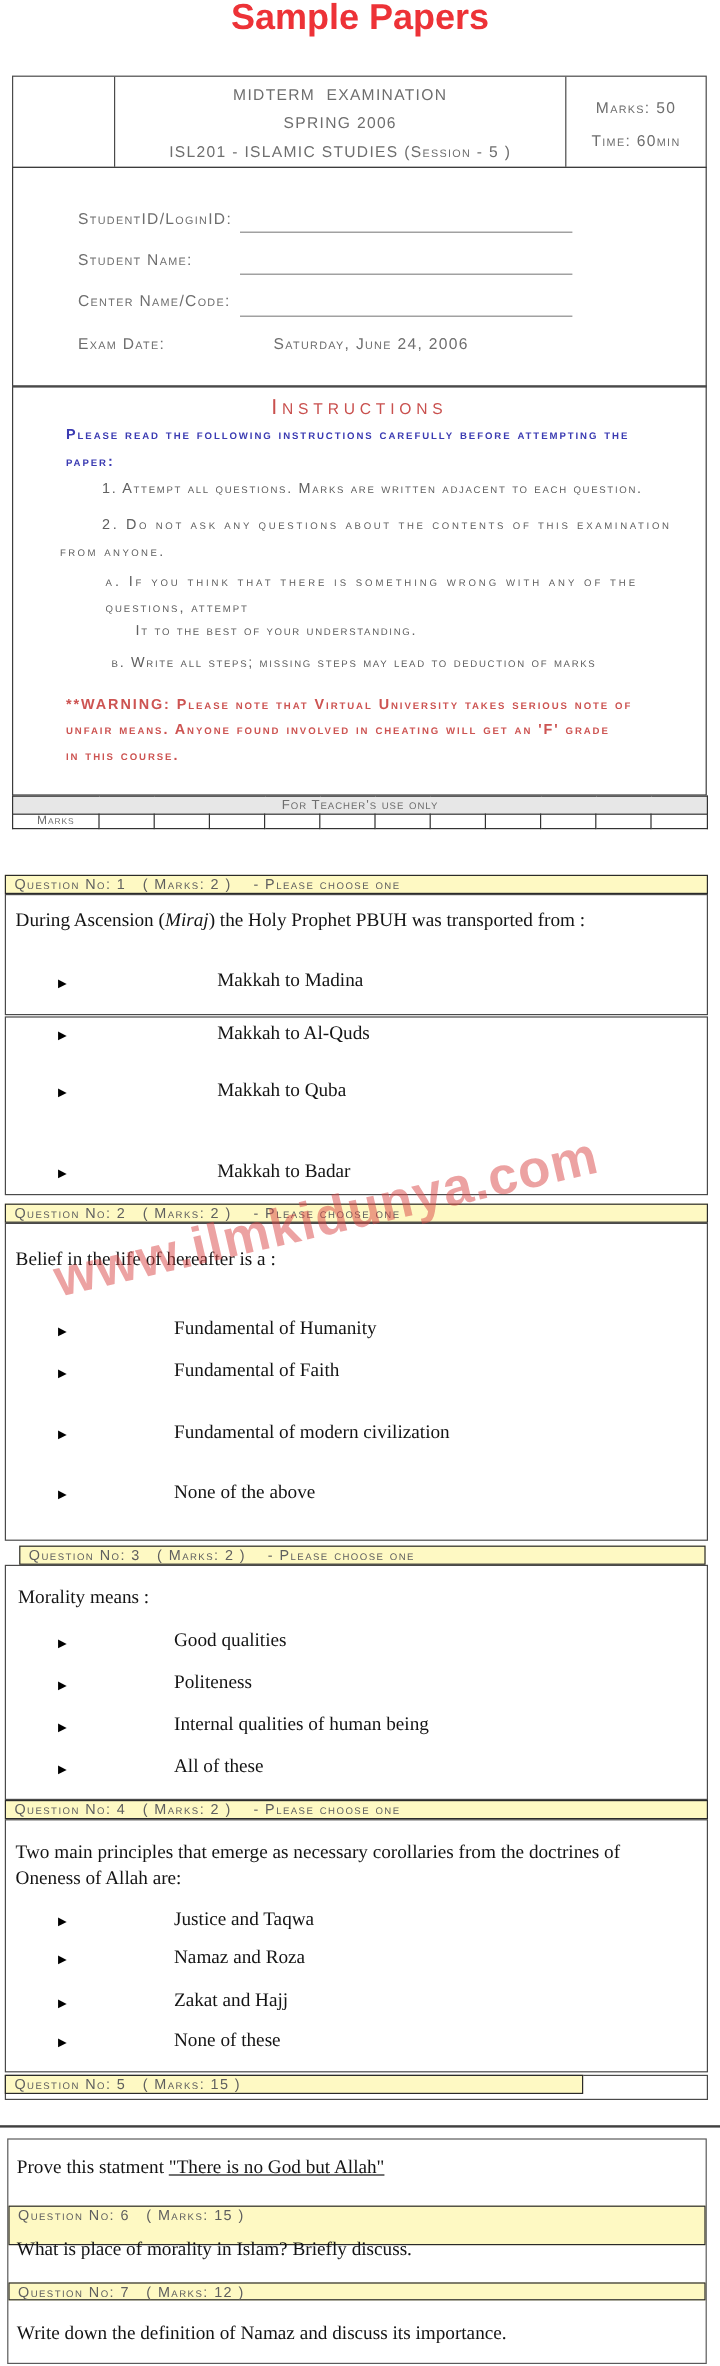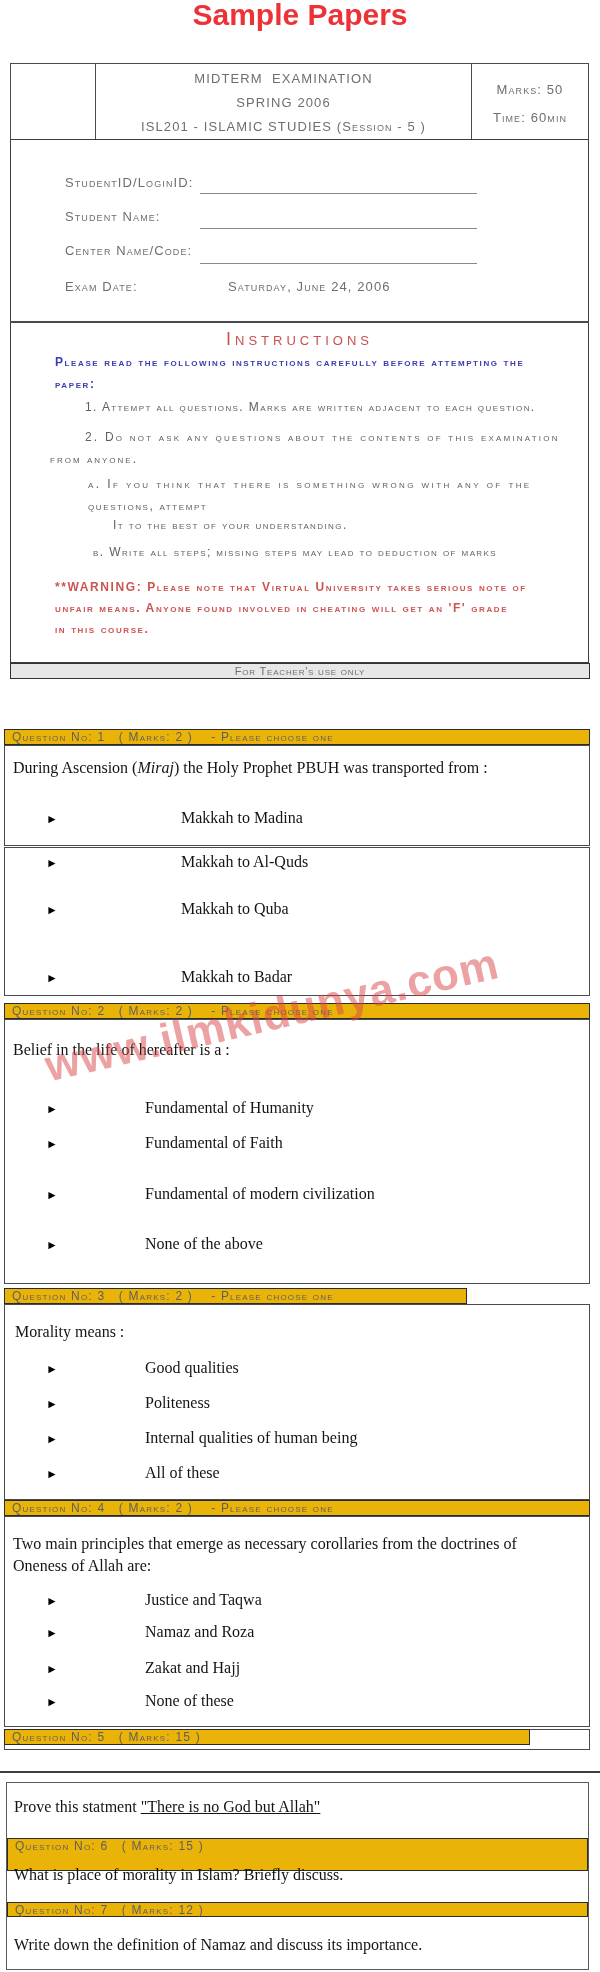--- a/index.html
+++ b/index.html
@@ -1,21 +1,21 @@
 <!DOCTYPE html>
 <html><head>
 <meta charset="utf-8">
 <style>
   html,body { margin:0; padding:0; background:#ffffff; }
   body { width:600px; height:1972px; position:relative; font-family:"Liberation Serif",serif; overflow:hidden; }
   .abs { position:absolute; }
   .cad { font-family:"Liberation Sans",sans-serif; font-variant:small-caps; letter-spacing:1.1px; color:#6e6e6e; }
   .serif { font-family:"Liberation Serif",serif; color:#141414; font-size:16px; white-space:nowrap; }
   .box { position:absolute; border:1px solid #4a4a4a; box-sizing:border-box; background:transparent; }
-  .qbar { position:absolute; box-sizing:border-box; background:#eab308; border:1px solid #2b2b2b;
+  .qbar { position:absolute; box-sizing:border-box; background:#fef9c3; border:1px solid #2b2b2b;
           font-family:"Liberation Sans",sans-serif; font-variant:small-caps; letter-spacing:1.2px;
           color:#5f5f5f; font-size:12px; line-height:13px; padding:1px 0 0 7px; white-space:nowrap; }
   .fieldline { position:absolute; border-bottom:1px solid #8a8a8a; height:0; }
   .arrow { position:absolute; color:#000; font-size:12px; line-height:12px; }
   .opt { position:absolute; font-family:"Liberation Serif",serif; font-size:16px; color:#141414; white-space:nowrap; }
   .tuse { position:absolute; border-collapse:collapse; table-layout:fixed; }
   .tuse td { border:1px solid #333; font-family:"Liberation Sans",sans-serif; font-variant:small-caps;
              letter-spacing:0.8px; color:#6e6e6e; font-size:11px; text-align:center; padding:0; overflow:hidden; }
   .blue { font-family:"Liberation Sans",sans-serif; font-variant:small-caps; font-weight:bold;
           letter-spacing:1.6px; color:#3b3bb2; font-size:12px; white-space:nowrap; }
@@ -86,20 +86,34 @@
       <col style="width:46px">
       <col style="width:46px">
       <col style="width:46px">
     <col style="width:46px">
       <col style="width:47px">
   </colgroup>
   <tbody>
       <tr style="height:15px;background:#e7e7e7;">
     <td colspan="12" style="font-size:11px;">For Teacher's use only</td>
   </tr>
+  <tr style="height:10px;background:#ffffff;">
+    <td style="font-size:10px;">Marks</td>
+    <td></td>
+        <td></td>
+    <td></td>
+        <td></td>
+    <td></td>
+        <td></td>
+    <td></td>
+        <td></td>
+    <td></td>
+        <td></td>
+    <td></td>
+  </tr>
 </tbody>
   </table>
 
 <div class="qbar" style="left:4px;top:729px;width:586px;height:16px;">Question No: 1&nbsp;&nbsp;&nbsp;( Marks: 2 )&nbsp;&nbsp;&nbsp;&nbsp;- Please choose one</div>
 <div class="box" style="left:4px;top:745px;width:586px;height:101px;"></div>
 <div class="abs serif" style="left:13px;top:759px;">
   <span>During Ascension (</span><span style="font-style:italic;">Miraj</span><span>) the Holy Prophet PBUH was transported from :</span>
 </div>
 <span class="arrow" style="left:46px;top:813px;">►</span>
 <div class="opt" style="left:181px;top:809px;">Makkah to Madina</div>
@@ -117,21 +131,21 @@
 <div class="abs serif" style="left:13px;top:1041px;">Belief in the life of hereafter is a :</div>
 <span class="arrow" style="left:46px;top:1103px;">►</span>
 <div class="opt" style="left:145px;top:1099px;">Fundamental of Humanity</div>
 <span class="arrow" style="left:46px;top:1138px;">►</span>
 <div class="opt" style="left:145px;top:1134px;">Fundamental of Faith</div>
 <span class="arrow" style="left:46px;top:1189px;">►</span>
 <div class="opt" style="left:145px;top:1185px;">Fundamental of modern civilization</div>
 <span class="arrow" style="left:46px;top:1239px;">►</span>
 <div class="opt" style="left:145px;top:1235px;">None of the above</div>
 
-<div class="qbar" style="left:4px;top:1288px;width:463px;height:16px;">Question No: 3&nbsp;&nbsp;&nbsp;( Marks: 2 )&nbsp;&nbsp;&nbsp;&nbsp;- Please choose one</div>
+<div class="qbar" style="left:16px;top:1288px;width:572px;height:16px;">Question No: 3&nbsp;&nbsp;&nbsp;( Marks: 2 )&nbsp;&nbsp;&nbsp;&nbsp;- Please choose one</div>
 <div class="box" style="left:4px;top:1304px;width:586px;height:196px;"></div>
 <div class="abs serif" style="left:15px;top:1323px;">Morality means :</div>
 <span class="arrow" style="left:46px;top:1363px;">►</span>
 <div class="opt" style="left:145px;top:1359px;">Good qualities</div>
 <span class="arrow" style="left:46px;top:1398px;">►</span>
 <div class="opt" style="left:145px;top:1394px;">Politeness</div>
 <span class="arrow" style="left:46px;top:1433px;">►</span>
 <div class="opt" style="left:145px;top:1429px;">Internal qualities of human being</div>
 <span class="arrow" style="left:46px;top:1468px;">►</span>
 <div class="opt" style="left:145px;top:1464px;">All of these</div>
@@ -142,21 +156,21 @@
 <span class="arrow" style="left:46px;top:1595px;">►</span>
 <div class="opt" style="left:145px;top:1591px;">Justice and Taqwa</div>
 <span class="arrow" style="left:46px;top:1627px;">►</span>
 <div class="opt" style="left:145px;top:1623px;">Namaz and Roza</div>
 <span class="arrow" style="left:46px;top:1663px;">►</span>
 <div class="opt" style="left:145px;top:1659px;">Zakat and Hajj</div>
 <span class="arrow" style="left:46px;top:1696px;">►</span>
 <div class="opt" style="left:145px;top:1692px;">None of these</div>
 
 <div class="box" style="left:4px;top:1729px;width:586px;height:21px;"></div>
-<div class="qbar" style="left:4px;top:1729px;width:526px;height:16px;">Question No: 5&nbsp;&nbsp;&nbsp;( Marks: 15 )</div>
+<div class="qbar" style="left:4px;top:1729px;width:482px;height:16px;">Question No: 5&nbsp;&nbsp;&nbsp;( Marks: 15 )</div>
 
 <div class="abs" style="left:0;top:1771px;width:600px;height:2px;background:#3f3f3f;"></div>
 
 <div class="box" style="left:6px;top:1782px;width:583px;height:188px;border-color:#5a5a5a;"></div>
 <div class="abs serif" style="left:14px;top:1798px;">
   <span>Prove this statment </span><span style="text-decoration:underline;">"There is no God but Allah"</span>
 </div>
 <div class="qbar" style="left:7px;top:1838px;width:581px;height:33px;">Question No: 6&nbsp;&nbsp;&nbsp;( Marks: 15 )</div>
 <div class="abs serif" style="left:14px;top:1866px;">What is place of morality in Islam? Briefly discuss.</div>
 <div class="qbar" style="left:7px;top:1902px;width:581px;height:15px;">Question No: 7&nbsp;&nbsp;&nbsp;( Marks: 12 )</div>

